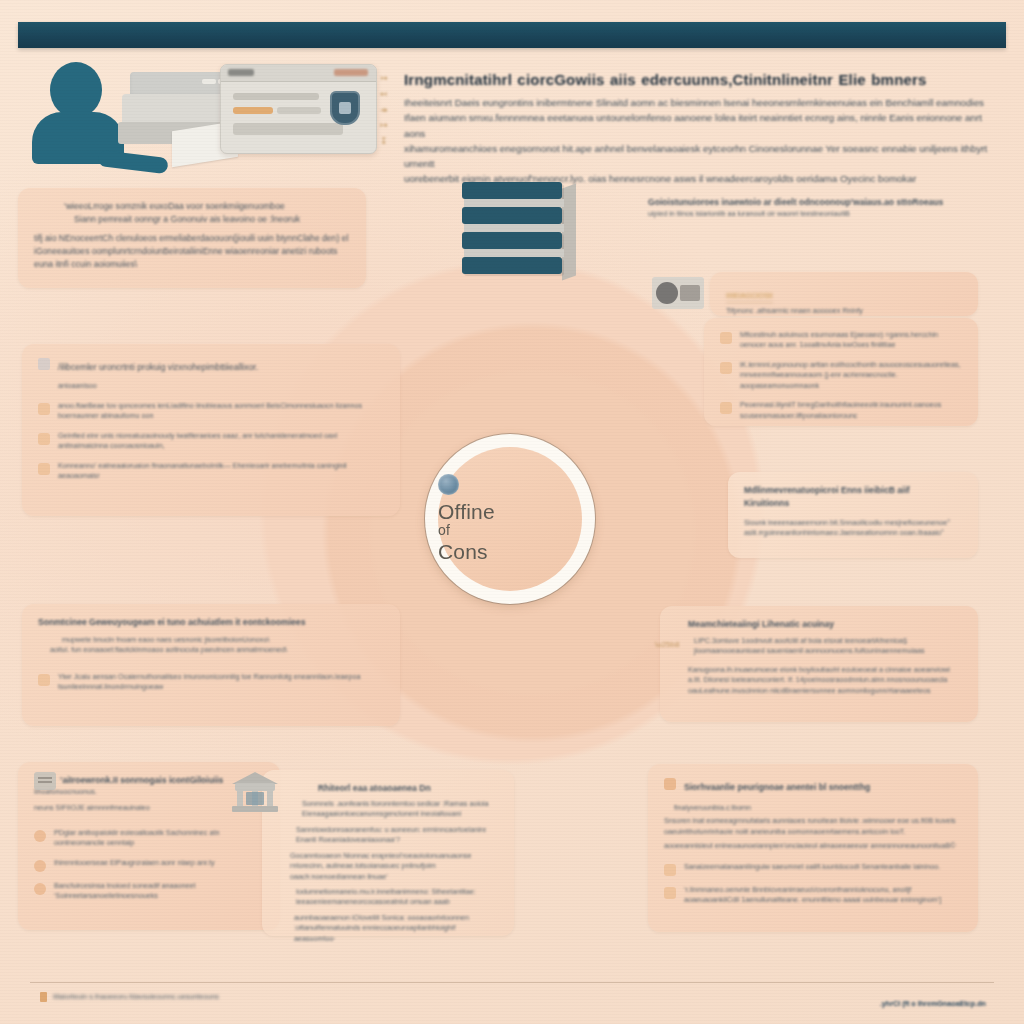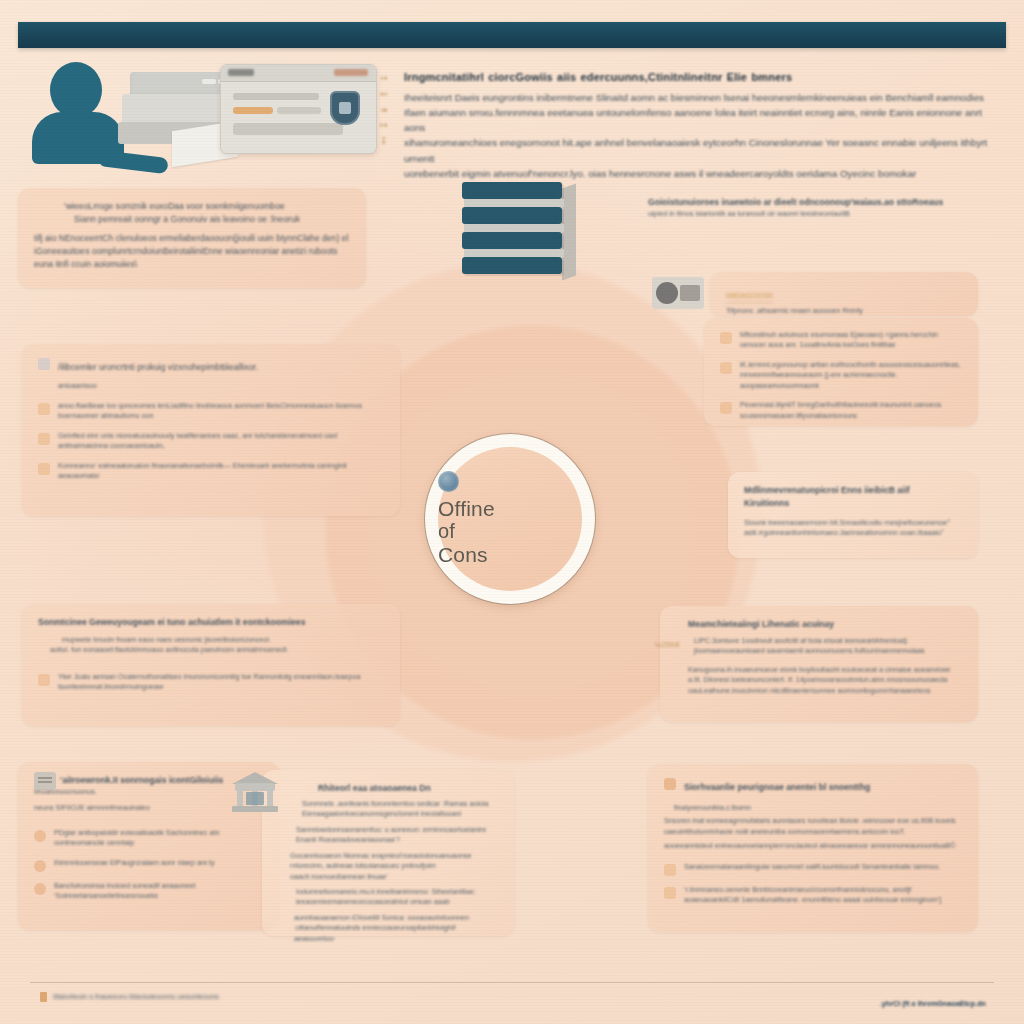--- a/index.html
+++ b/index.html
@@ -40,21 +40,21 @@
   .blur{
     filter:blur(.85px);
     -webkit-font-smoothing:none;
     color:#2b3b48;
     letter-spacing:.2px;
     word-spacing:1px;
   }
   .blur2{filter:blur(1.15px);}
   .blur3{filter:blur(1.45px);}
 
-  .t-title{font-size:11px;font-weight:bold;line-height:1.35;color:#23323f;}
+  .t-title{font-size:15px;font-weight:bold;line-height:1.35;color:#23323f;}
   .t-body{font-size:9.8px;line-height:1.55;color:#41505c;}
   .t-small{font-size:8.6px;line-height:1.5;color:#4a5762;}
   .t-tiny{font-size:7.2px;line-height:1.45;color:#5b6770;}
 
   
   .card{
     position:absolute;
     background:linear-gradient(135deg,rgba(247,216,193,.92) 0%,rgba(244,205,180,.86) 100%);
     border-radius:12px;
     box-shadow:0 1px 3px rgba(150,110,80,.10);
@@ -87,21 +87,21 @@
     display:flex;flex-direction:column;align-items:flex-start;justify-content:center;
     gap:1px;
   }
   .emblem-badge{
     width:21px;height:21px;border-radius:50%;
     background:radial-gradient(circle at 38% 33%,#9bb3c4 0%,#6b8ca3 55%,#4f7288 100%);
     box-shadow:inset 0 0 3px rgba(255,255,255,.6);
     margin-bottom:5px;filter:blur(.3px);
   }
   .emblem-l1{font-size:21px;color:#5d5a52;line-height:1;filter:blur(.5px);}
-  .emblem-l2{font-size:20px;color:#5d5a52;line-height:1.1;filter:blur(.45px);}
+  .emblem-l2{font-size:14px;color:#5d5a52;line-height:1.1;filter:blur(.45px);}
   .emblem-l3{font-size:21px;color:#5d5a52;line-height:1.15;filter:blur(.5px);}
 
   
   .person{position:absolute;left:28px;top:62px;width:96px;height:100px;}
   .person .head{position:absolute;left:22px;top:0;width:52px;height:56px;border-radius:26px/28px;background:#27697f;}
   .person .body{position:absolute;left:4px;top:50px;width:92px;height:52px;border-radius:30px 30px 6px 6px;background:#27697f;}
   .person .arm{position:absolute;left:70px;top:92px;width:70px;height:16px;border-radius:8px;background:#27697f;transform:rotate(7deg);}
 
   .printer{position:absolute;left:116px;top:70px;width:118px;height:84px;}
   .printer .top{position:absolute;left:14px;top:2px;width:104px;height:26px;border-radius:4px 6px 0 0;background:#cfcfcb;box-shadow:inset 0 -3px 4px rgba(0,0,0,.06);}

